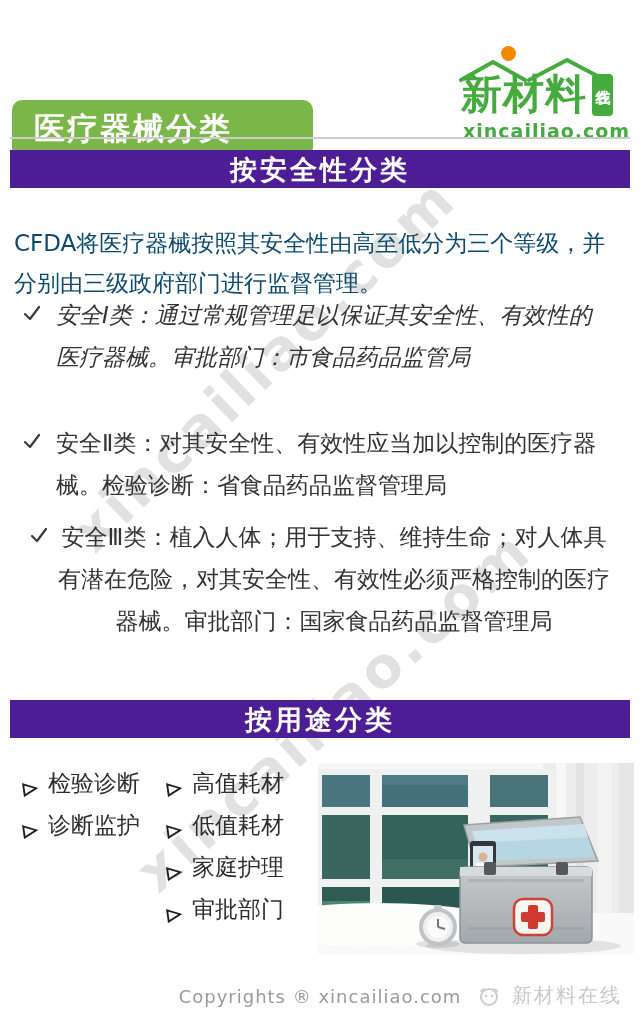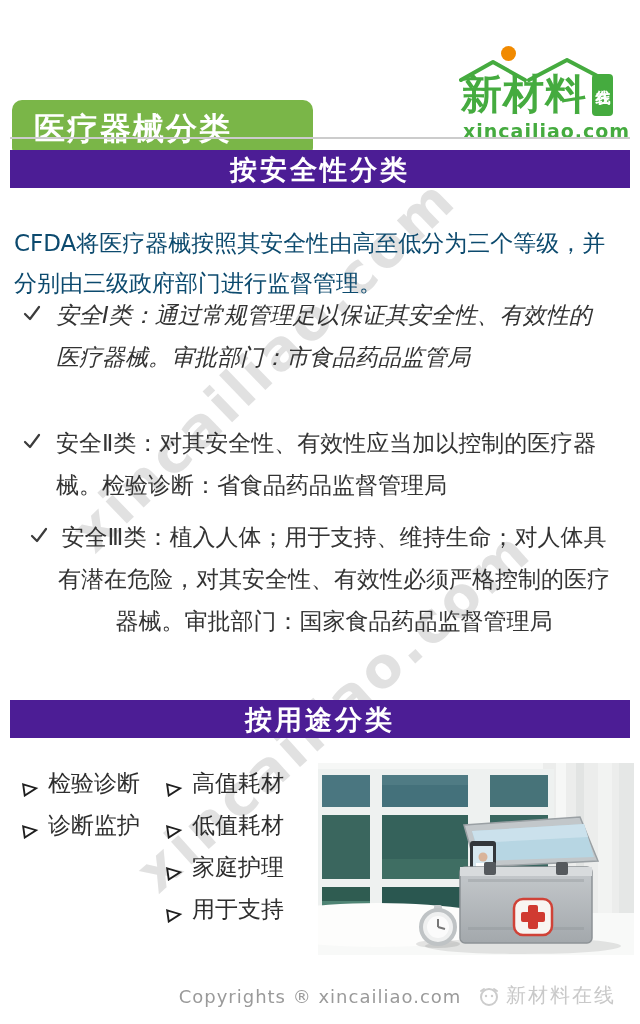--- a/index.html
+++ b/index.html
@@ -70,21 +70,21 @@
 
   .photo { position:absolute; z-index:3; left:318px; top:763px; width:316px; height:192px; }
 
   
   .footer-copy {
     position:absolute; z-index:2; left:0; top:986px; width:640px; text-align:center;
     font-size:18px; color:#9a9a9a; letter-spacing:1px;
   }
   .footer-logo {
     position:absolute; z-index:2; left:478px; top:982px;
-    display:flex; align-items:center; gap:6px;
+    display:flex; align-items:center; gap:12px;
     color:#c9c9c9; font-size:20px; letter-spacing:2px;
   }
 </style>
 </head>
 <body>
 
 <div class="page">
 
   <div class="wm wm1">xincailiao.com</div>
   <div class="wm wm2">xincailiao.com</div>
@@ -187,21 +187,21 @@
           </svg>
         </span>
       <span class="usage-label">家庭护理</span>
     </div>
     <div class="usage-item">
       <span class="arrow-cell">
           <svg width="17" height="16" viewBox="0 0 18 16">
             <path d="M2,2 L15,8 L2,14 Z" fill="#ffffff" stroke="#1f1f1f" stroke-width="2" transform="rotate(-8 9 8)"></path>
           </svg>
         </span>
-      <span class="usage-label">用于支持</span>
+      <span class="usage-label">审批部门</span>
     </div>
   </div>
 
   <svg class="photo" viewBox="0 0 316 192">
     <rect width="316" height="192" fill="#f6f7f6"></rect>
 
     <g>
       <rect x="225" y="0" width="91" height="192" fill="#ecedec"></rect>
       <rect x="238" y="0" width="10" height="192" fill="#f6f7f6"></rect>
       <rect x="258" y="0" width="8" height="192" fill="#e2e4e3"></rect>

